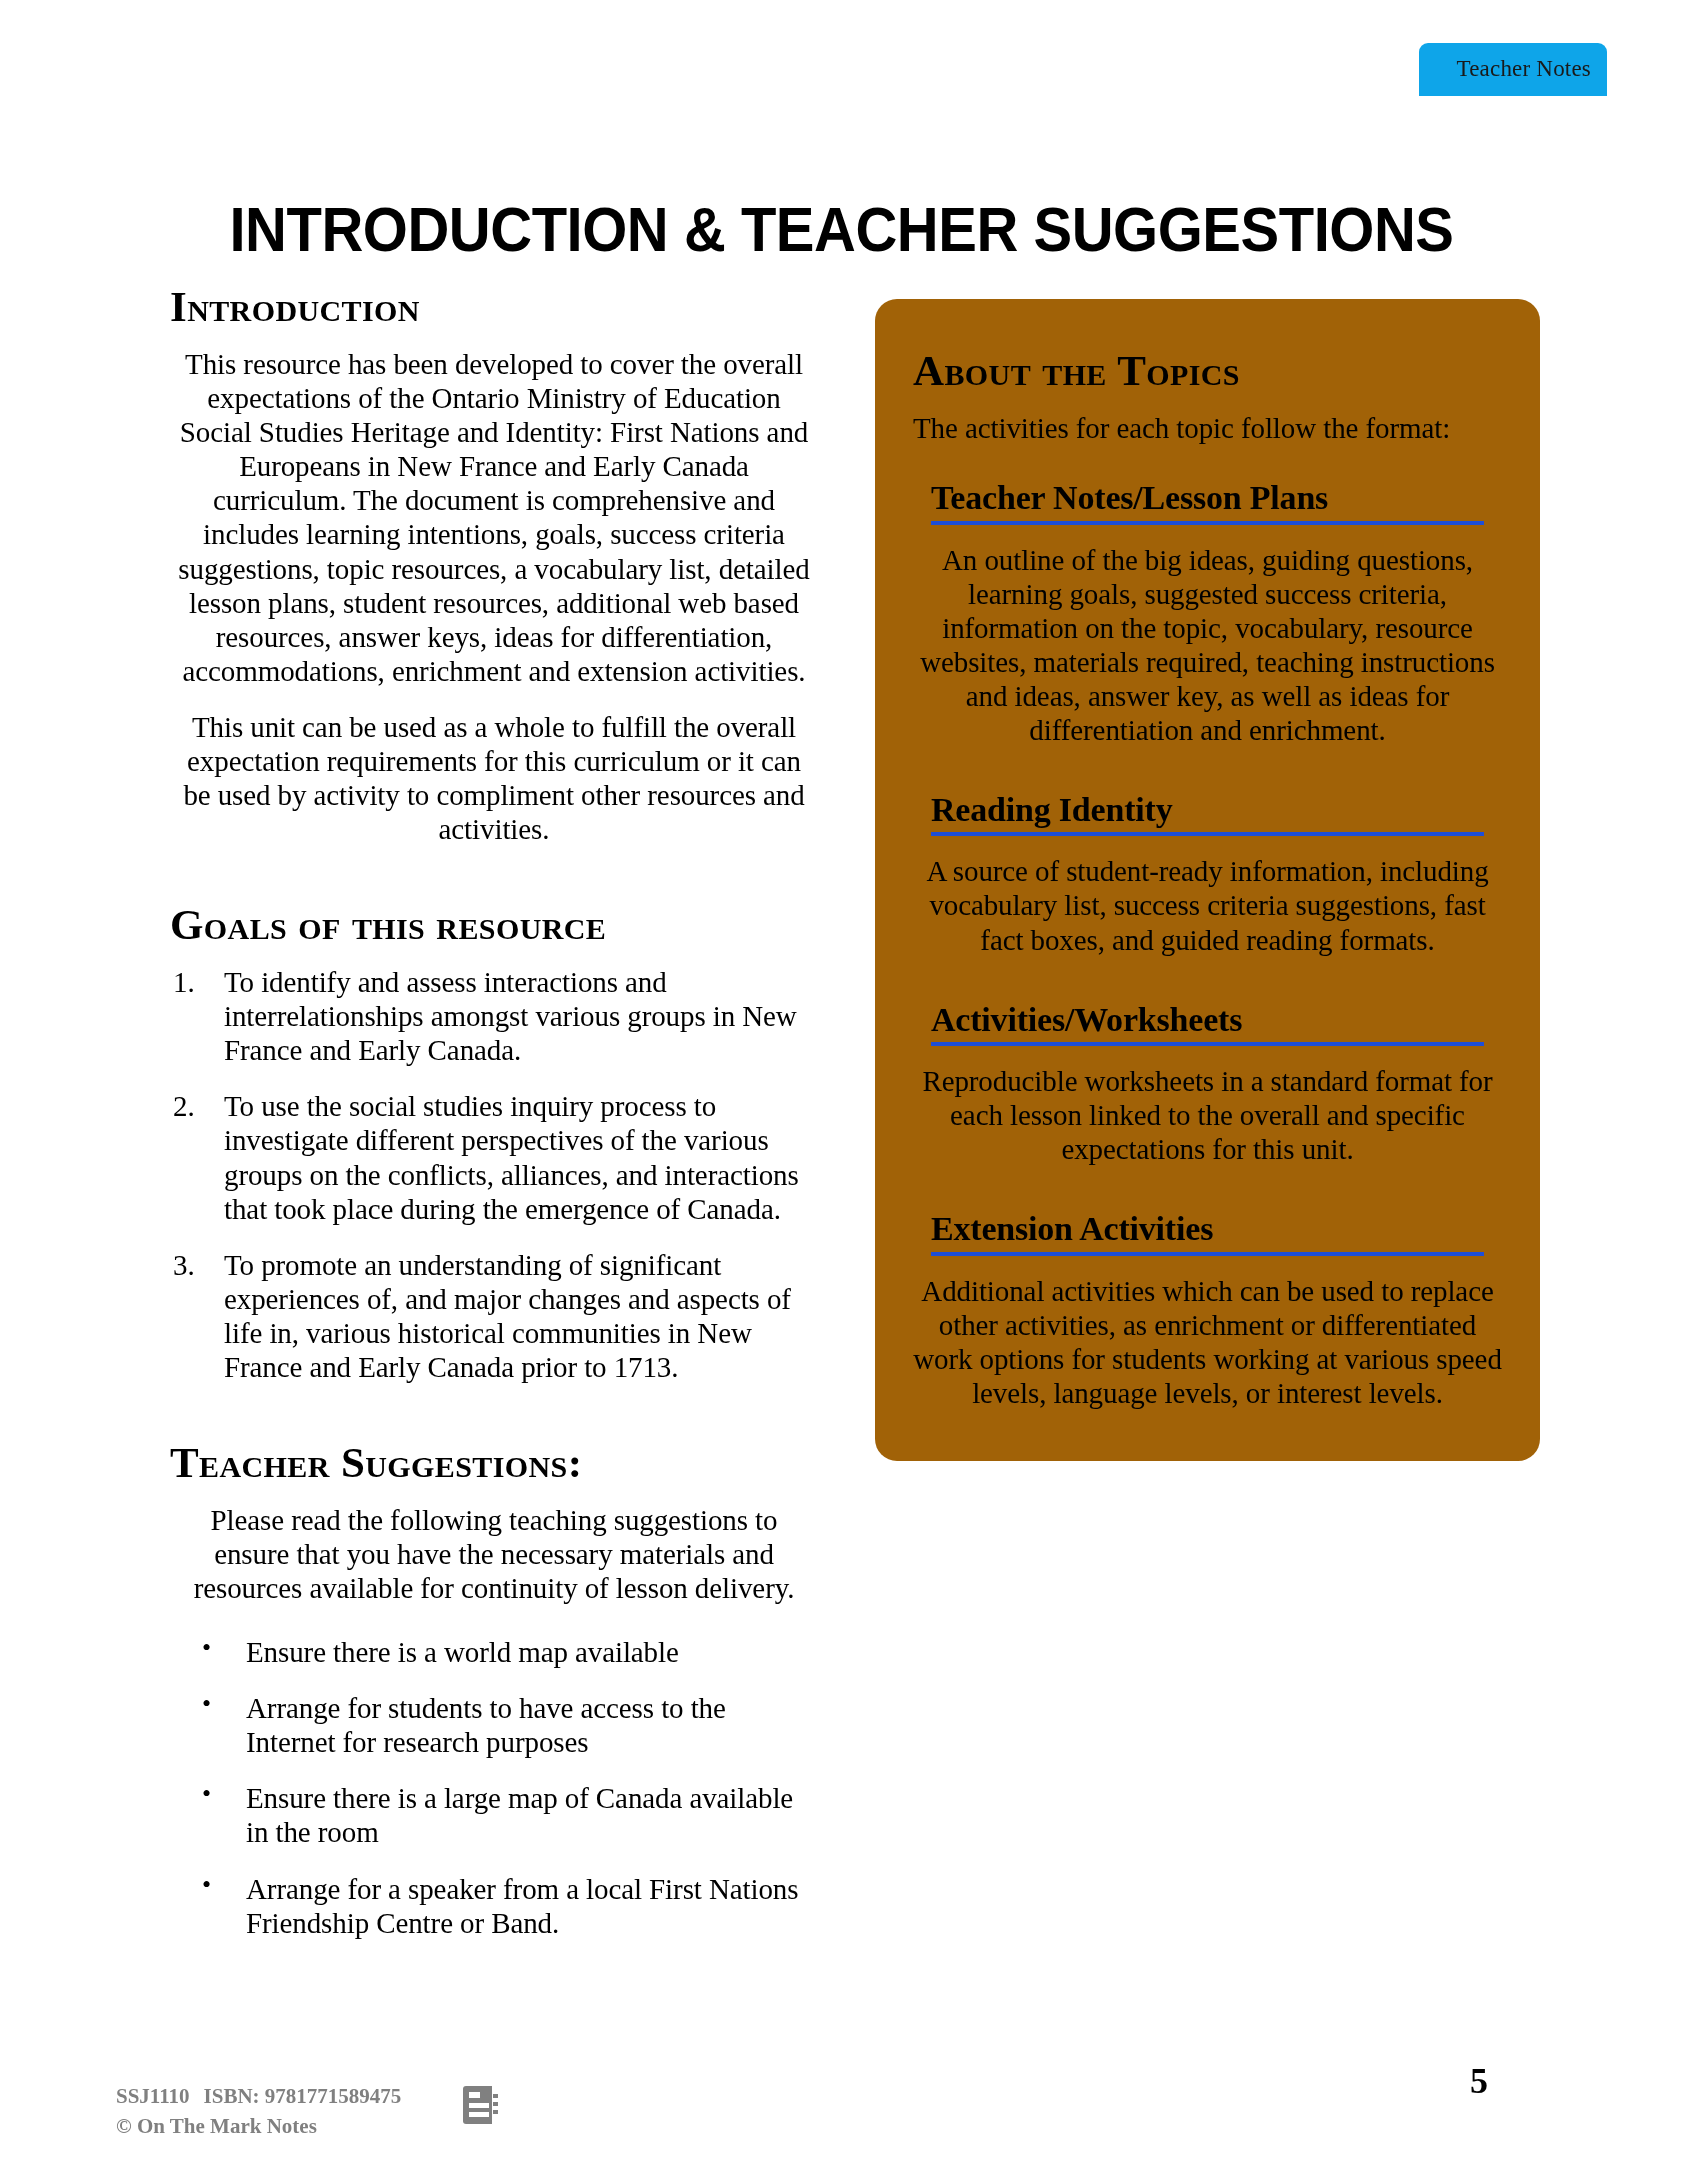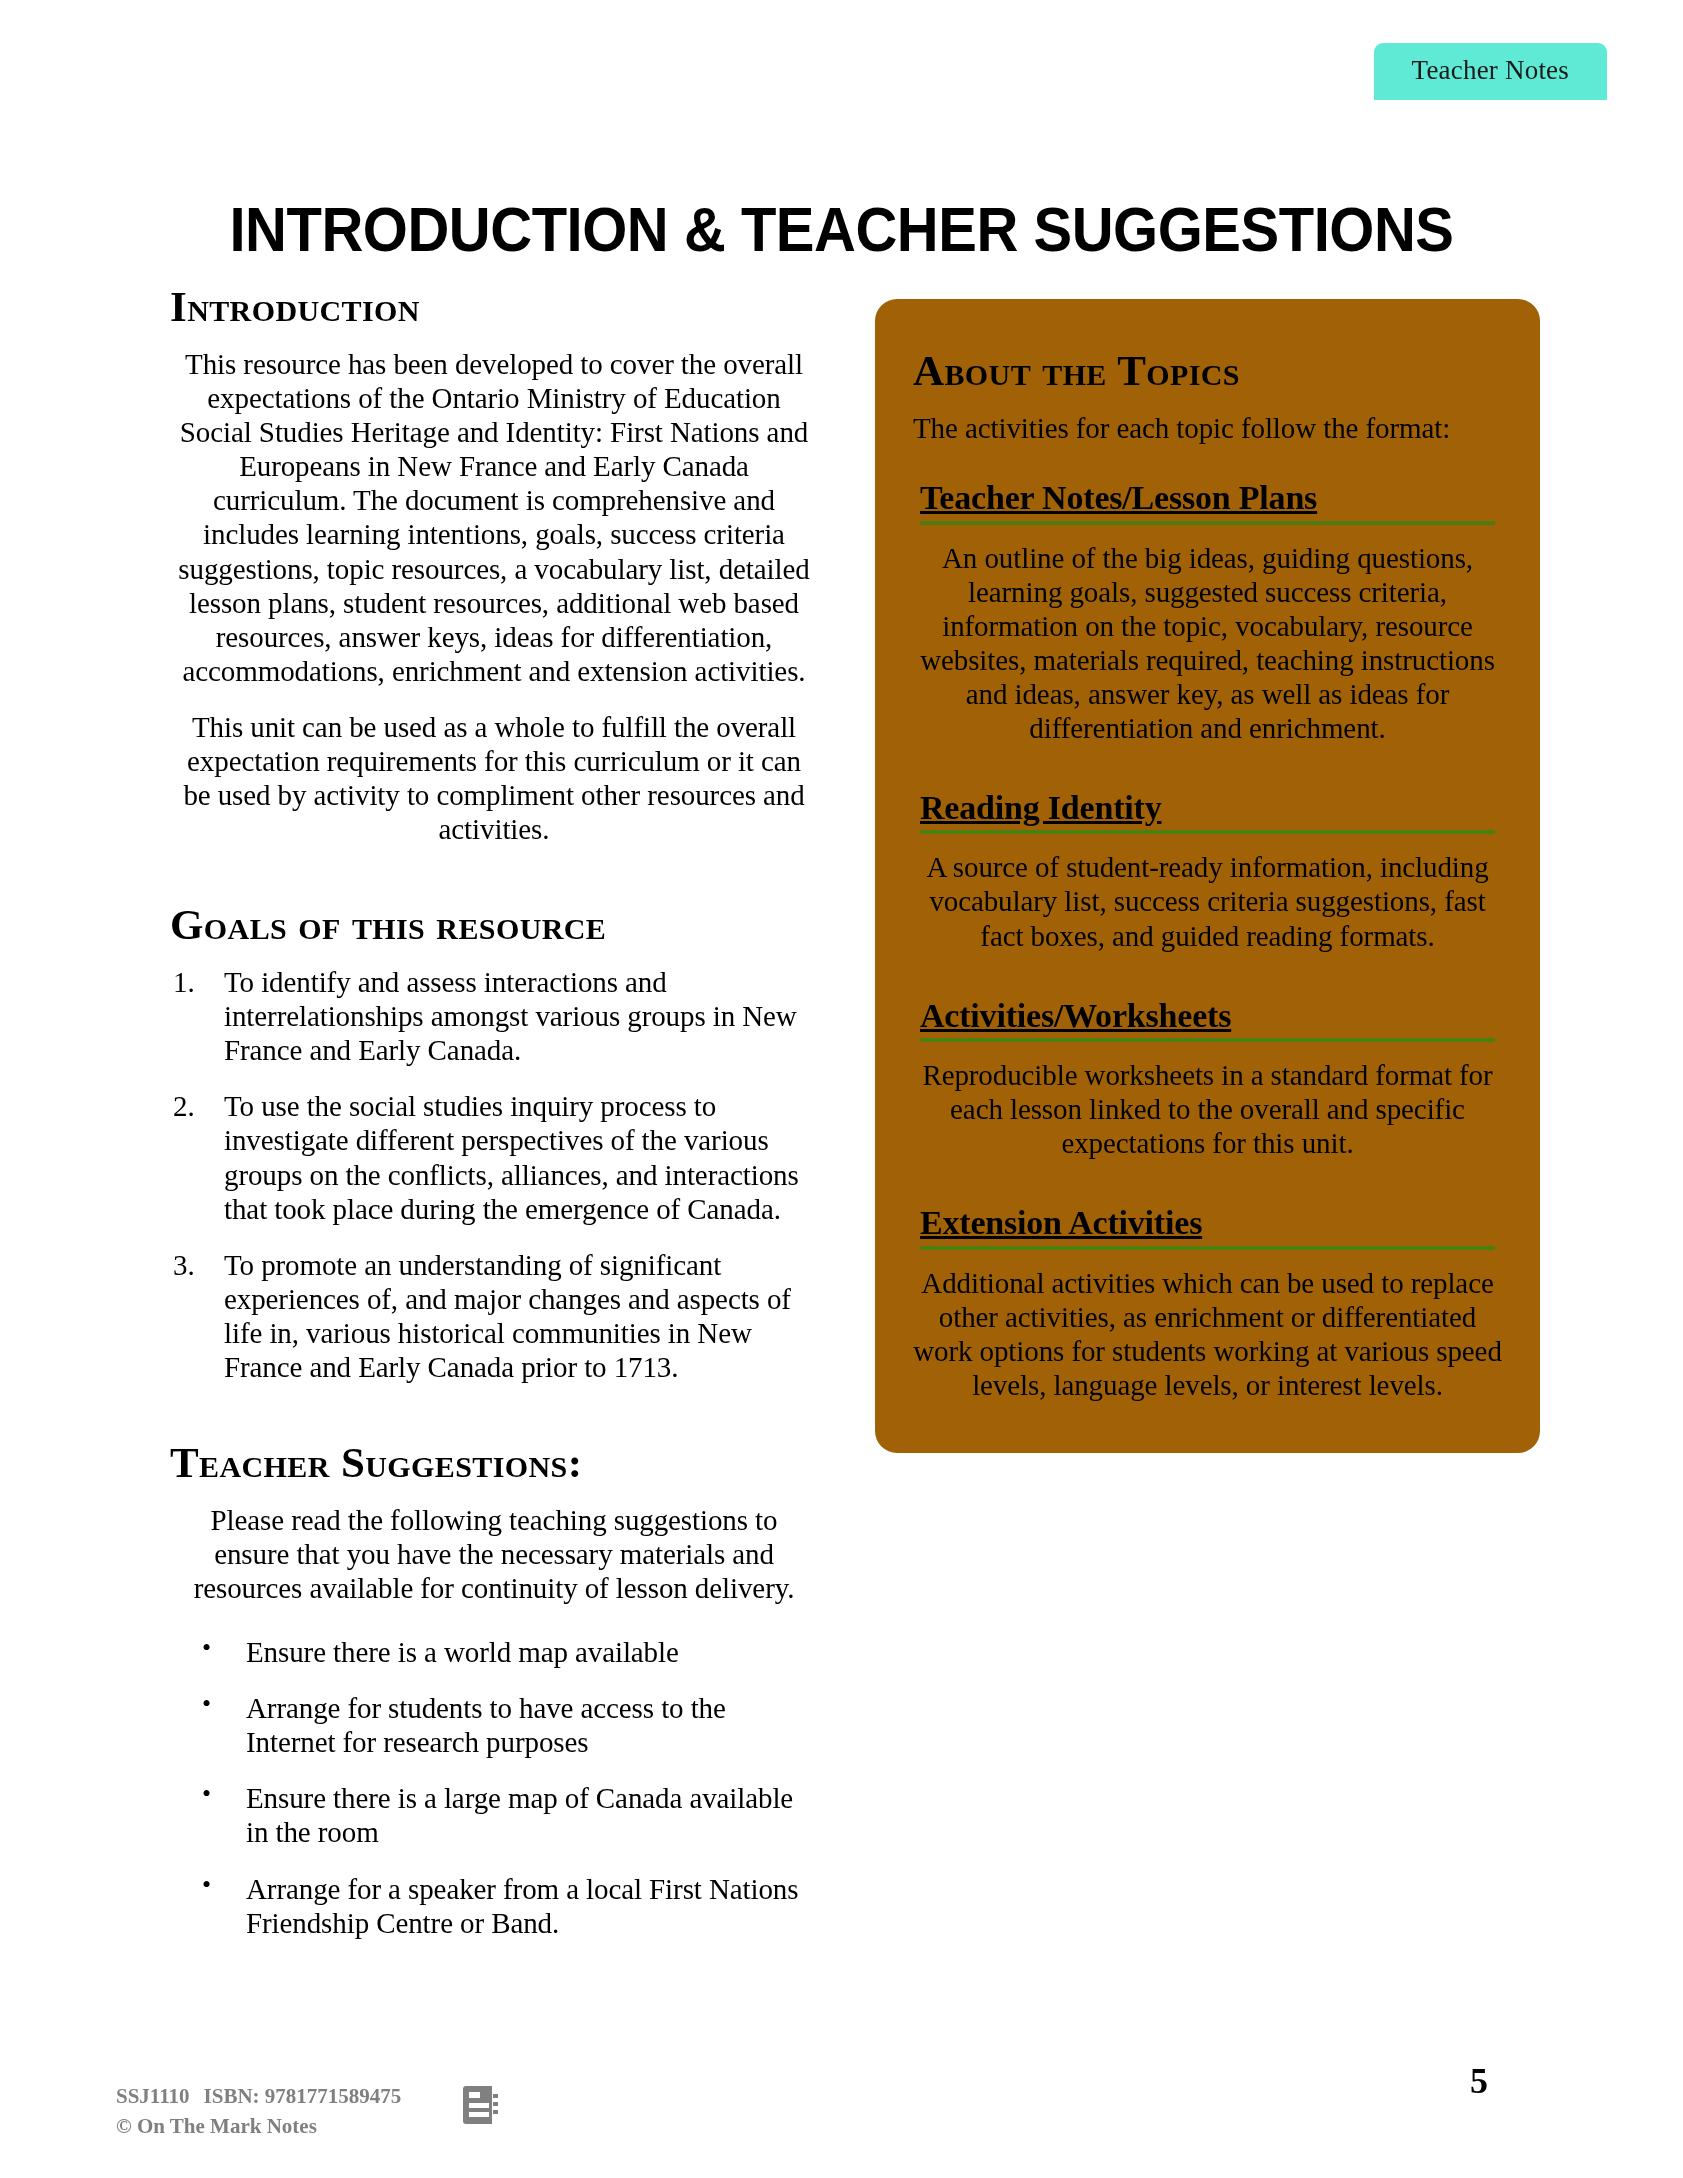--- a/index.html
+++ b/index.html
@@ -14,24 +14,24 @@
     font-family: "Liberation Serif", "DejaVu Serif", serif;
     color: #000000;
     overflow: hidden;
   }
 
   
   .page-tab {
     position: absolute;
     top: 43px;
     right: 76px;
-    background: #5eead4;
+    background: #0ea5e9;
     border-radius: 9px 9px 0 0;
-    padding: 14px 38px 16px 38px;
-    font-size: 27px;
+    padding: 14px 16px 16px 38px;
+    font-size: 23px;
     line-height: 1;
     color: #1a1a1a;
     font-family: "Liberation Serif", "DejaVu Serif", serif;
     letter-spacing: 0.2px;
   }
 
   
   .page-title {
     position: absolute;
     top: 154px;
@@ -139,25 +139,24 @@
     top: -2px;
     font-size: 26px;
   }
 
   
   .sub-heading {
     font-family: "Liberation Serif", "DejaVu Serif", serif;
     font-weight: bold;
     font-size: 34px;
     line-height: 1.1;
-    margin: 7px;
+    margin: 18px;
     padding-bottom: 4px;
-    border-bottom: 4px solid #4d7c0f;
+    border-bottom: 4px solid #1d4ed8;
     letter-spacing: -0.2px;
-    text-decoration: underline;
   }
   .sub-block { margin-top: 44px; }
   .sub-block:first-of-type { margin-top: 34px; }
   .sub-block p.body {
     margin-top: 16px;
     margin-bottom: 0;
   }
   .intro-line {
     font-size: 29px;
     line-height: 1.175;

